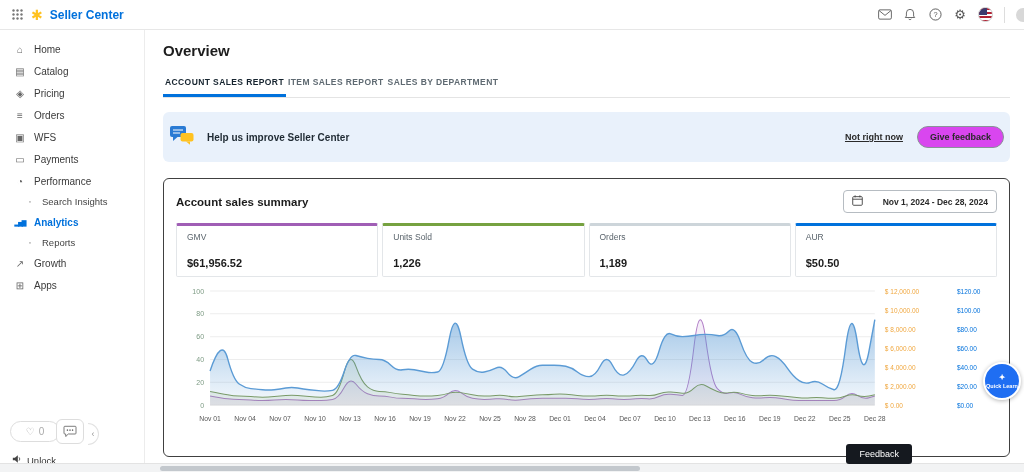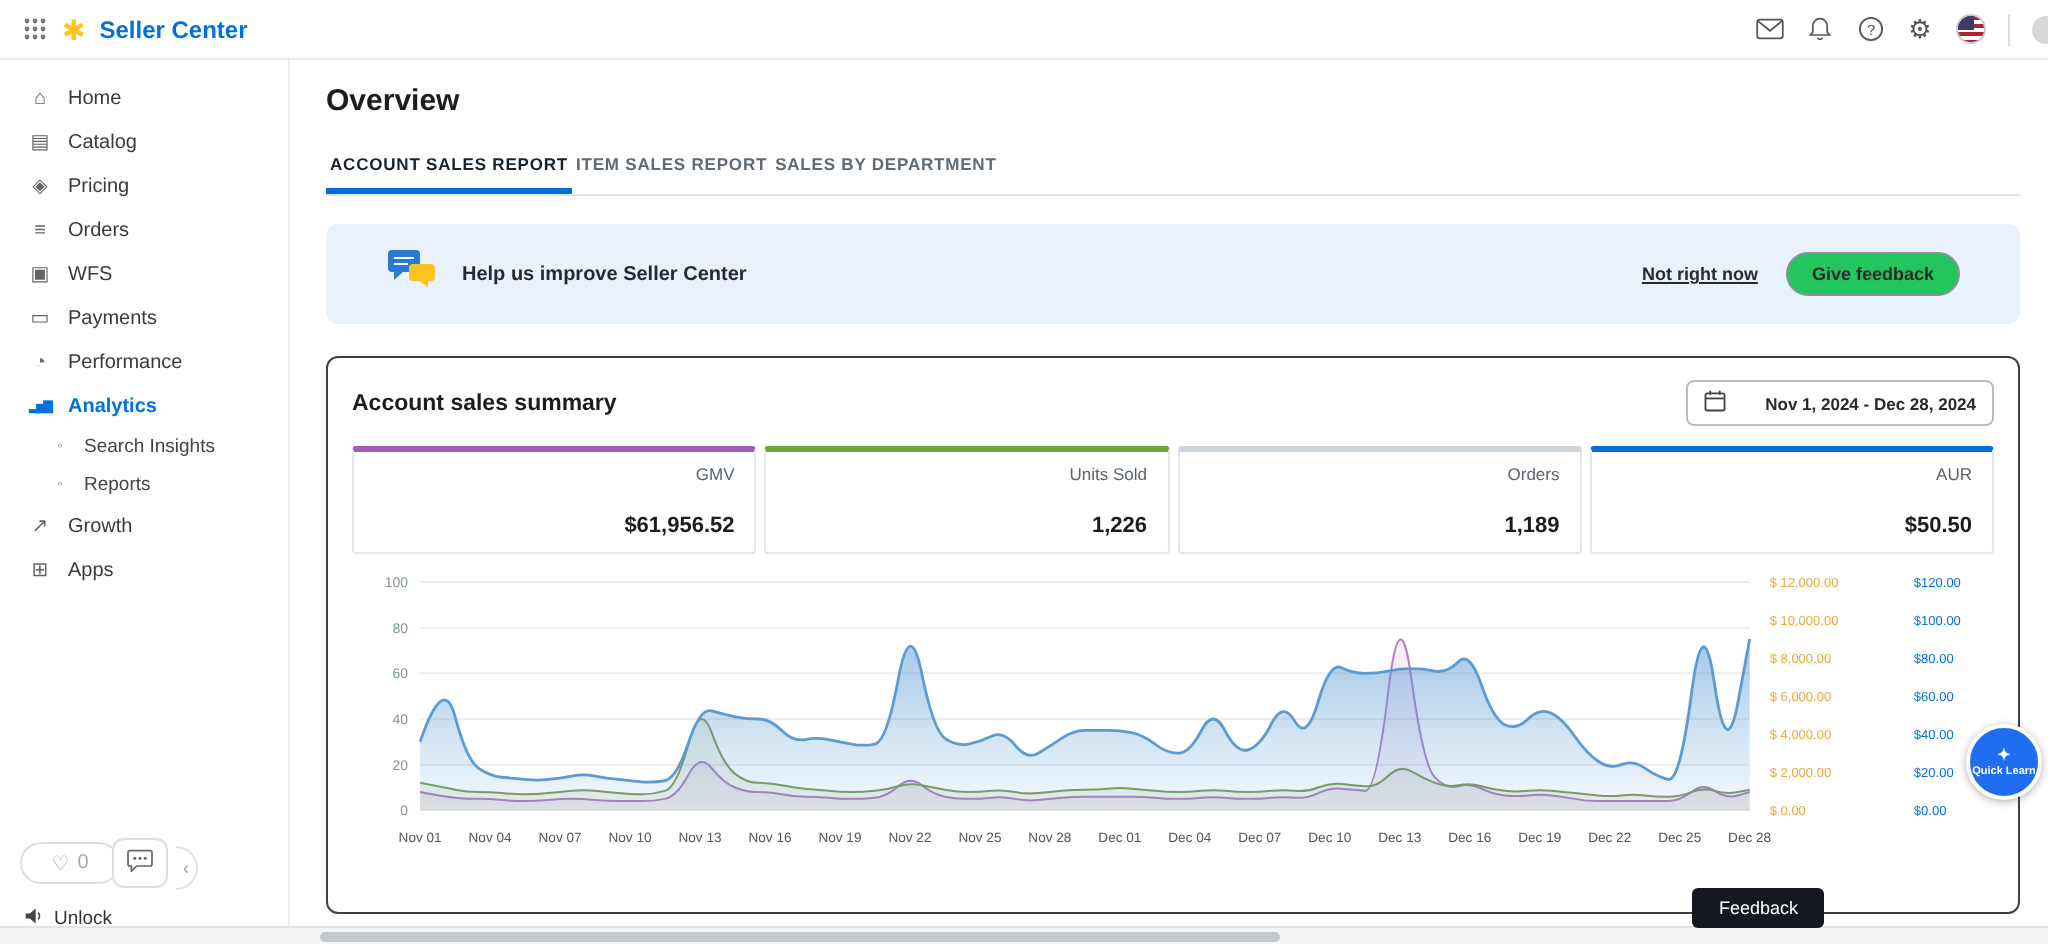--- a/index.html
+++ b/index.html
@@ -33,33 +33,33 @@
   .collapse-handle { position:absolute; left:88px; bottom:27px; width:11px; height:22px; border:1px solid #e2e2e2; border-left:none; border-radius:0 11px 11px 0; display:flex; align-items:center; justify-content:center; font-size:9px; color:#999; cursor:pointer; background:#fff; }
   .unlock-row { position:absolute; left:12px; bottom:6px; display:flex; align-items:center; gap:5px; font-size:9.5px; color:#333; cursor:pointer; }
 
   
   .main { position:absolute; top:30px; left:145px; width:879px; height:442px; background:#fff; padding:12px 14px 0 18px; }
   .page-title { font-size:15px; font-weight:bold; color:#1c1c1c; }
   .tabs { display:flex; margin-top:12px; border-bottom:1px solid #e4e4e4; }
   .tab { font-size:8.5px; font-weight:bold; letter-spacing:.4px; color:#5f6a72; padding:6px 2px 7px; cursor:pointer; }
   .tab.active { color:#15232e; border-bottom:3px solid #0071dc; }
 
-  .banner { margin-top:14px; height:50px; background:#e9f1fb; border-radius:6px; display:flex; align-items:center; padding:0 30px; gap:12px; }
+  .banner { margin-top:14px; height:50px; background:#e9f1fb; border-radius:6px; display:flex; align-items:center; padding:0 6px; gap:12px; }
   .banner-text .bt { font-size:10px; font-weight:bold; color:#1f2a33; }
   .banner-text .bs { font-size:8.5px; color:#6b7680; margin-top:3px; }
   .banner-actions { margin-left:auto; display:flex; align-items:center; gap:14px; }
   .dismiss { font-size:9px; font-weight:bold; color:#2a2a2a; text-decoration:underline; cursor:pointer; }
-  .give-fb { font-size:9px; font-weight:bold; color:#2a2a2a; background:#22c55e; border:1px solid #8a9199; border-radius:13px; padding:5px 12px; cursor:pointer; }
+  .give-fb { font-size:9px; font-weight:bold; color:#2a2a2a; background:#d946ef; border:1px solid #8a9199; border-radius:13px; padding:5px 12px; cursor:pointer; }
 
   .card { margin-top:16px; border:1px solid #404040; border-radius:6px; background:#fff; padding:11px 12px; }
   .card-head { display:flex; align-items:center; }
   .card-title { font-size:11.5px; font-weight:bold; color:#1c1c1c; }
   .date-btn { margin-left:auto; display:flex; align-items:center; gap:20px; border:1px solid #b6bcc2; border-radius:4px; padding:4px 8px; font-size:8.5px; font-weight:bold; color:#2a2a2a; background:#fff; cursor:pointer; }
 
-  .metrics { display:flex; gap:4px; margin-top:10px;text-align:right; }
+  .metrics { display:flex; gap:4px; margin-top:10px; }
   .metric { flex:1; border:1px solid #e3e6e9; border-top:3px solid #ccc; border-radius:2px; padding:6px 10px 7px; cursor:pointer; background:#fff; }
   .m-label { font-size:8.5px; color:#5a646c; }
   .m-value { font-size:11px; font-weight:bold; color:#1c1c1c; margin-top:15px; }
 
   .chart-wrap { margin-top:8px; }
   .chart-wrap svg { display:block; width:100%; }
 
   
   .quick-learn { position:absolute; right:3px; top:362px; width:38px; height:38px; border-radius:50%; background:#1f6ef2; border:2px solid #fff; box-shadow:0 1px 4px rgba(0,0,0,.3); color:#fff; display:flex; flex-direction:column; align-items:center; justify-content:center; font-size:5.5px; font-weight:bold; text-align:center; line-height:1.2; cursor:pointer; z-index:30; }
   .quick-learn .star { font-size:8px; }
@@ -138,27 +138,27 @@
       <span>WFS</span>
     </div>
   <div class="side-item">
       <span class="sicon">▭</span>
       <span>Payments</span>
     </div>
   <div class="side-item">
       <span class="sicon">◔</span>
       <span>Performance</span>
     </div>
+  <div class="side-item sub">
+      <span class="sicon">◦</span>
+      <span>Search Insights</span>
+    </div>
   <div class="side-item active">
       <span class="sicon" style="font-size:6px;letter-spacing:-1px;">▂▅▇</span>
       <span>Analytics</span>
-    </div>
-  <div class="side-item sub">
-      <span class="sicon">◦</span>
-      <span>Search Insights</span>
     </div>
   <div class="side-item sub">
       <span class="sicon">◦</span>
       <span>Reports</span>
     </div>
   <div class="side-item">
       <span class="sicon">↗</span>
       <span>Growth</span>
     </div>
   <div class="side-item">

